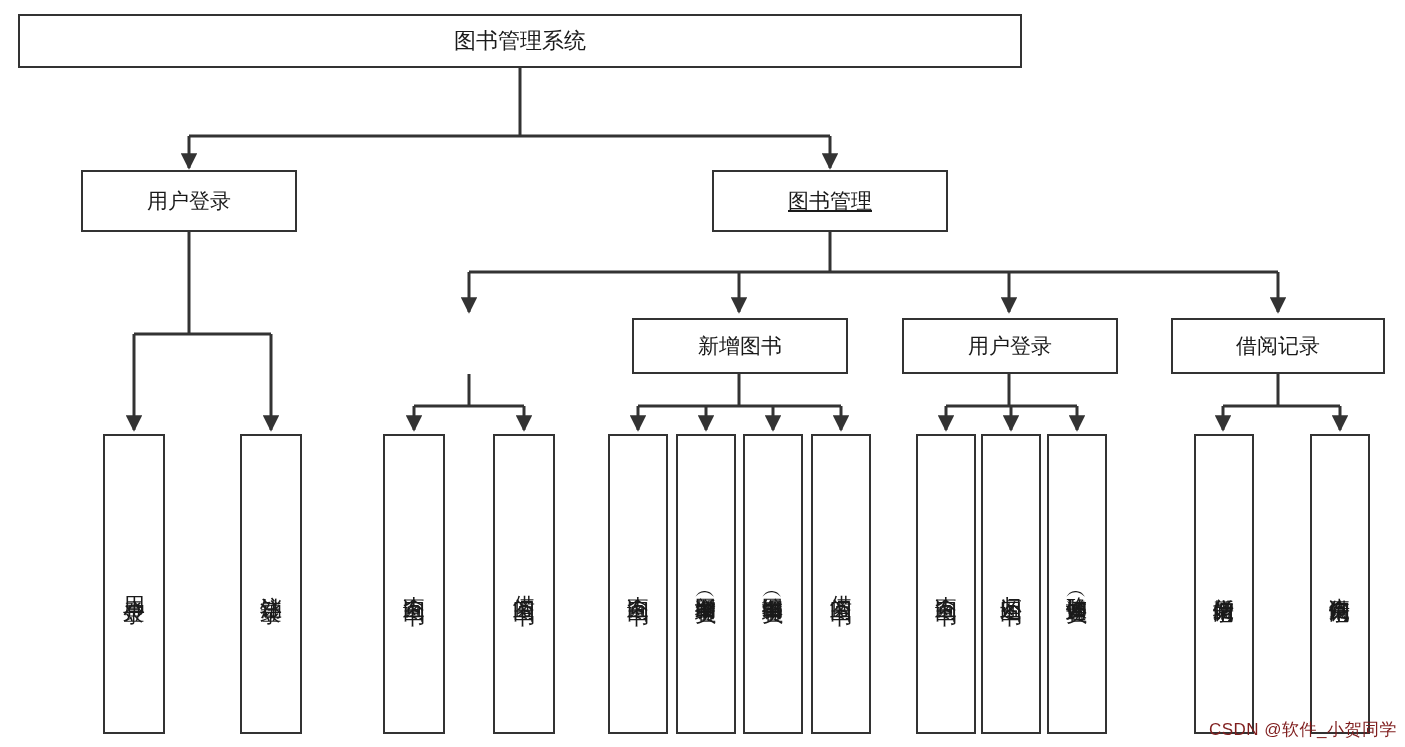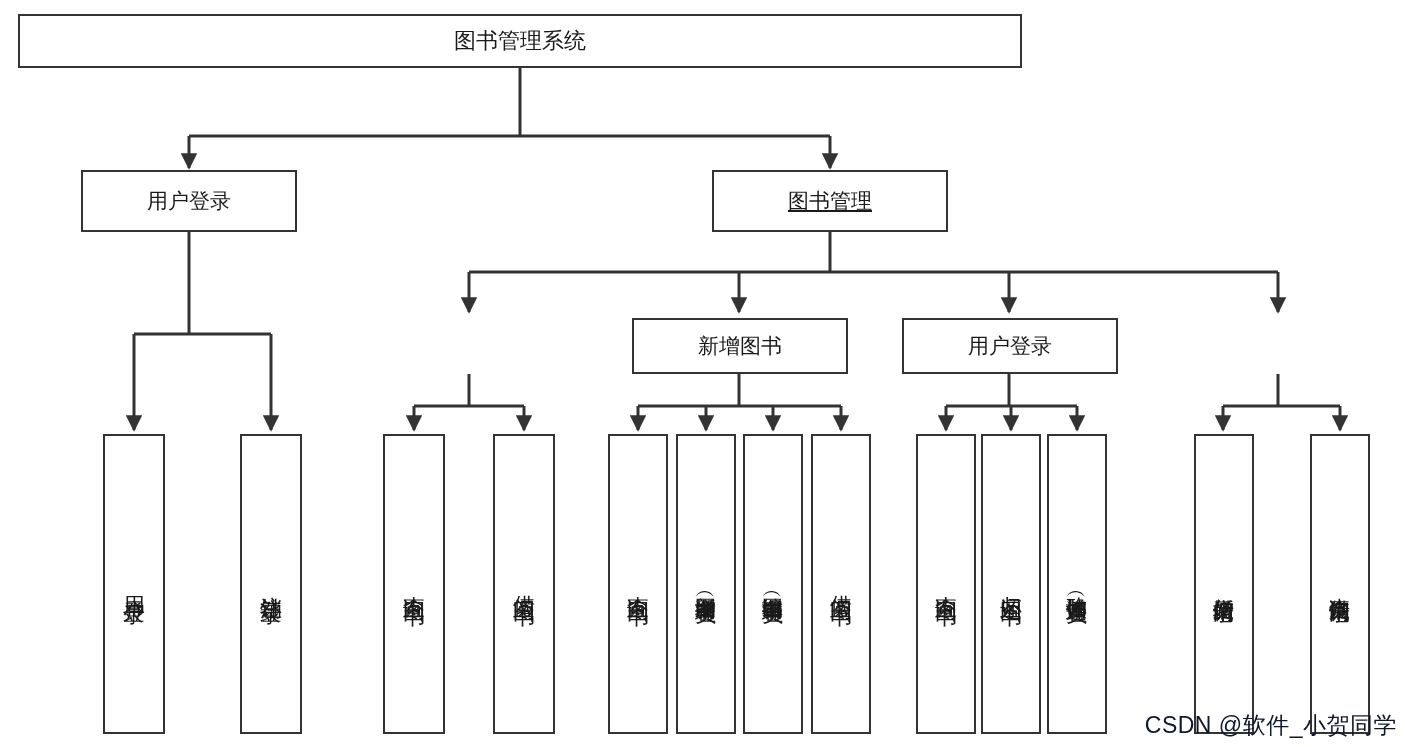--- a/index.html
+++ b/index.html
@@ -64,22 +64,22 @@
     text-align: center;
   }
   .node.vert.tall-text .node-label {
     font-size: 21px;
     letter-spacing: 1px;
   }
   #watermark {
     position: absolute;
     right: 8px;
     bottom: 6px;
-    font-size: 23px;
-    color: #0f172a;
+    font-size: 17px;
+    color: #7f1d1d;
     letter-spacing: 0.5px;
     user-select: none;
     white-space: nowrap;
   }
 </style>
 </head>
 <body>
 
 <div id="diagram-root">
 
@@ -149,20 +149,23 @@
 
 
   <div class="node horiz" style="left:632px; top:318px; width:216px; height:56px;">
     <span class="node-label">新增图书</span>
   </div>
 
   <div class="node horiz" style="left:902px; top:318px; width:216px; height:56px;">
     <span class="node-label">用户登录</span>
   </div>
 
+  <div class="node horiz" style="left:1171px; top:318px; width:214px; height:56px;">
+    <span class="node-label">借阅记录</span>
+  </div>
 
   <div class="node vert" style="left:103px; top:434px; width:62px; height:300px;">
     <span class="node-label">用户登录</span>
   </div>
 
   <div class="node vert" style="left:240px; top:434px; width:62px; height:300px;">
     <span class="node-label">注销登录</span>
   </div>
 
   <div class="node vert" style="left:383px; top:434px; width:62px; height:300px;">

